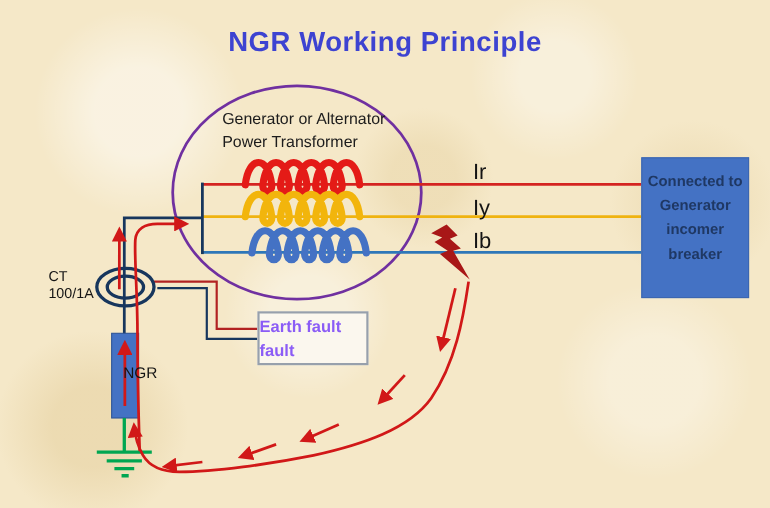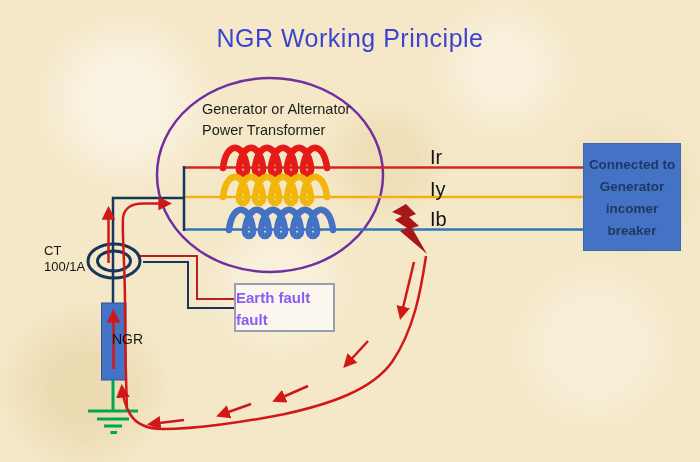--- a/index.html
+++ b/index.html
@@ -16,41 +16,41 @@
       radial-gradient(circle at 72% 15%, rgba(255,255,255,.35) 0 5%, rgba(255,255,255,0) 12%),
       radial-gradient(circle at 40% 62%, rgba(255,255,255,.35) 0 7%, rgba(255,255,255,0) 15%),
       radial-gradient(circle at 85% 75%, rgba(255,255,255,.3) 0 6%, rgba(255,255,255,0) 13%),
       radial-gradient(circle at 12% 84%, rgba(228,206,156,.5) 0 5%, rgba(228,206,156,0) 12%),
       radial-gradient(circle at 55% 35%, rgba(231,211,164,.45) 0 6%, rgba(231,211,164,0) 13%),
       radial-gradient(circle at 90% 40%, rgba(231,211,164,.4) 0 5%, rgba(231,211,164,0) 11%);
   }
   .abs{position:absolute;}
   #title{
     left:0;top:24px;width:700px;text-align:center;
-    font-size:25px;font-weight:normal;color:#3D43D1;letter-spacing:.5px;
+    font-size:25px;font-weight:bold;color:#3D43D1;letter-spacing:.5px;
   }
   #xfmr-label{
     left:202px;top:99px;width:180px;
     font-size:14.5px;line-height:21px;color:#1c1c1c;
   }
   .phase-label{font-size:20px;color:#141414;font-weight:400;}
   #lbl-ir{left:430px;top:146px;}
   #lbl-iy{left:430px;top:178px;}
   #lbl-ib{left:430px;top:208px;}
   #ct-label{left:44px;top:243px;width:58px;text-align:left;
     font-size:13px;line-height:16px;color:#141414;}
   #ngr-label{left:68px;top:331px;font-size:14px;color:#141414;margin-left:44px;}
   #relay-box{
     left:234px;top:283px;width:97px;height:43px;
     background:#FBF7EE;border:2px solid #97A0AC;
     color:#8b5cf6;font-size:15px;font-weight:600;line-height:22px;
     text-align:left;padding-top:2px;
   }
   #breaker-box{
-    left:583px;top:143px;width:98px;height:108px;
+    left:583px;top:143px;width:98px;height:128px;
     background:#4472C4;border:1px solid #3C66B0;box-sizing:border-box;
     color:#1F3864;font-size:13.5px;font-weight:600;line-height:22px;
     text-align:center;padding-top:10px;
   }
   svg{position:absolute;left:0;top:0;}
 </style>
 </head>
 <body>
 
 <div id="stage">

